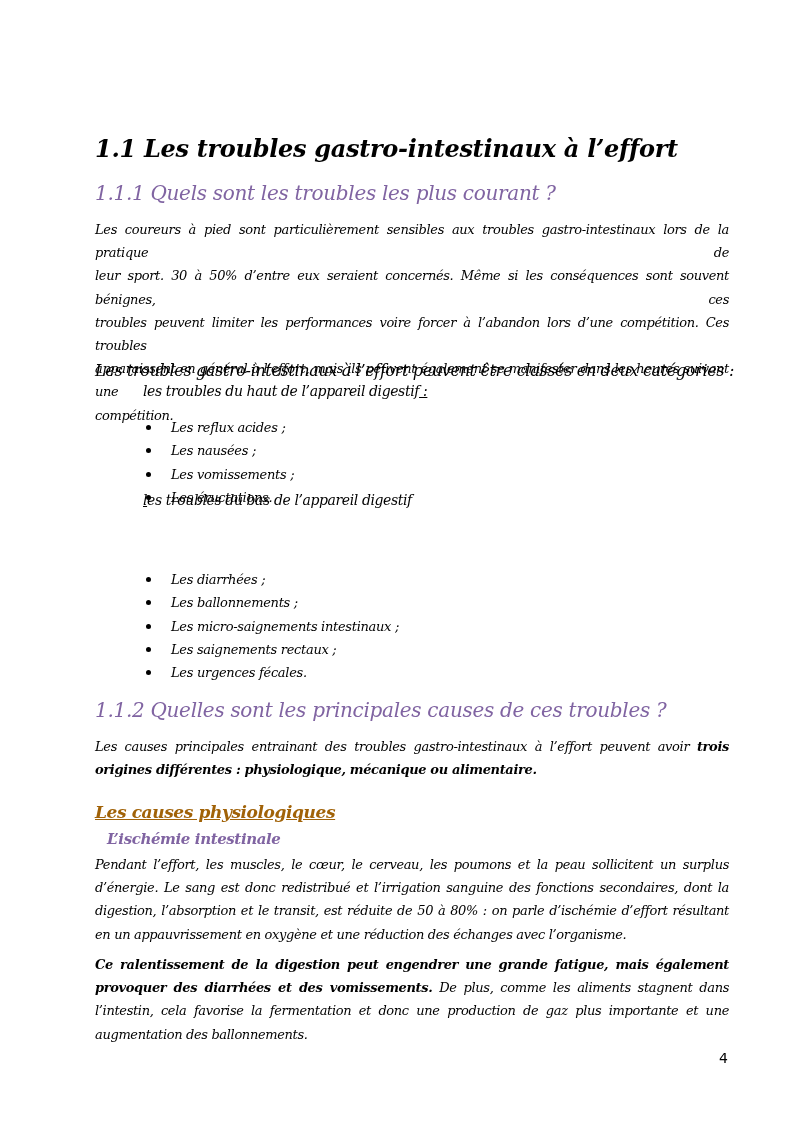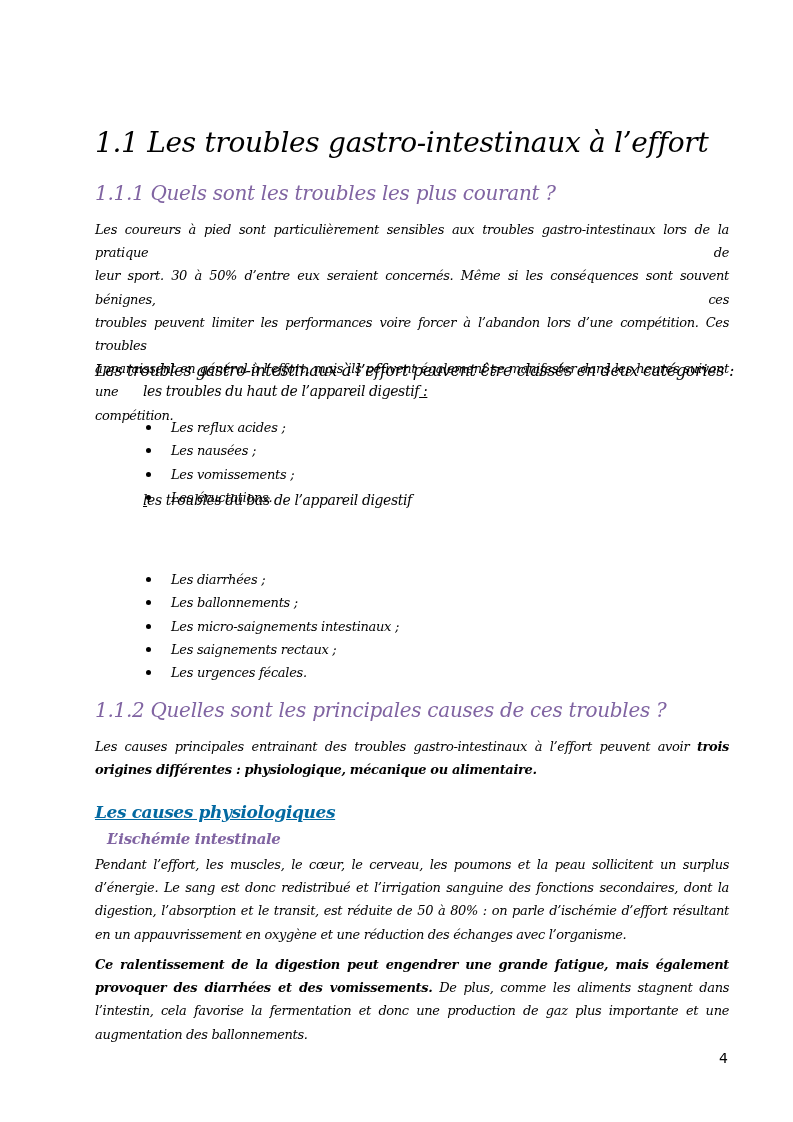--- a/index.html
+++ b/index.html
@@ -1,34 +1,34 @@
 <!DOCTYPE html>
 <html><head>
 <meta charset="utf-8">
 <style>
   html, body { margin: 0; padding: 0; background: #ffffff; }
   body { width: 793px; height: 1122px; position: relative; overflow: hidden;
     font-family: "DejaVu Serif", serif; color: #000; }
   .page { position: absolute; left: 95px; top: 0; width: 634px; }
-  .h1 { position: absolute; top: 126px; left: 0; font-size: 28px; font-style: italic; font-weight: normal;
+  .h1 { position: absolute; top: 134px; left: 0; font-size: 24px; font-style: italic; font-weight: bold;
     color: #000; white-space: nowrap; letter-spacing: -0.3px; }
   .h2 { position: absolute; left: 0; font-size: 20px; font-style: italic; color: #8064a2;
     white-space: nowrap; letter-spacing: -0.3px; }
   .para { position: absolute; left: 0; width: 634px; font-size: 13px; font-style: italic;
     line-height: 23.2px; text-align: justify; letter-spacing: -0.35px; }
   .para b { font-weight: bold; }
   .single { position: absolute; left: 0; font-size: 16px; font-style: italic; white-space: nowrap; letter-spacing: -0.35px; }
   .subhead { position: absolute; font-size: 14px; font-weight: normal; font-style: italic; white-space: nowrap; letter-spacing: -0.4px; }
   .subhead .ul { text-decoration: underline; }
   ul.list { position: absolute; left: 48px; margin: 0; padding: 0; list-style: none; }
   ul.list li { position: relative; height: 23.3px; line-height: 23.3px; font-size: 13px; font-style: italic;
     padding-left: 28px; white-space: nowrap; letter-spacing: -0.3px; }
   ul.list li .bullet { position: absolute; left: 3px; top: 9px; width: 5px; height: 5px; border-radius: 50%; background: #000; }
   .causes-title { position: absolute; left: 0; top: 802px; font-size: 17px; font-weight: bold; font-style: italic;
-    color: #0369a1; text-decoration: underline; white-space: nowrap; letter-spacing: -0.4px; text-align: right; }
+    color: #a16207; text-decoration: underline; white-space: nowrap; letter-spacing: -0.4px; text-align: right; }
   .isch-title { position: absolute; left: 12px; top: 830px; font-size: 15px; font-weight: bold; font-style: italic;
     color: #8064a2; white-space: nowrap; letter-spacing: -0.4px; }
   .pagenum { position: absolute; left: 719px; top: 1050px; font-family: "DejaVu Sans", sans-serif; font-size: 14px; color: #000; }
 </style>
 </head>
 <body>
 
 <div class="page">
 
   <div class="h1">1.1 Les troubles gastro-intestinaux à l’effort</div>

